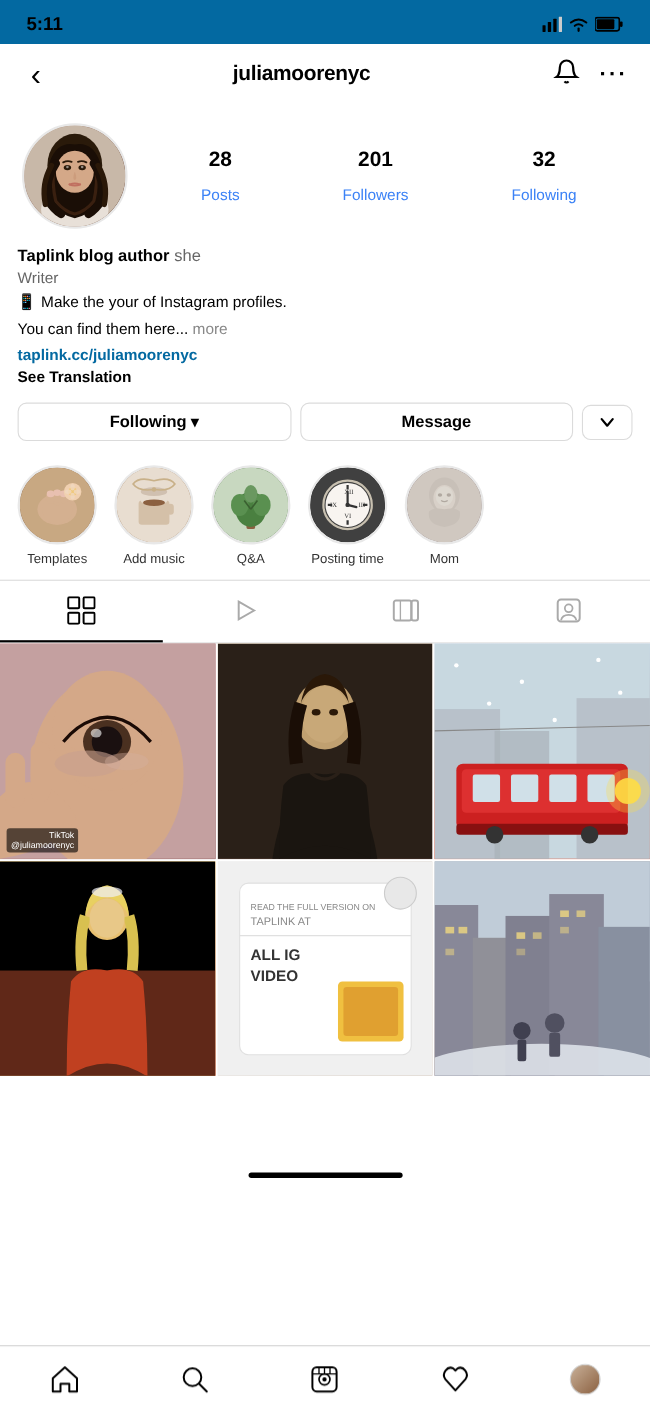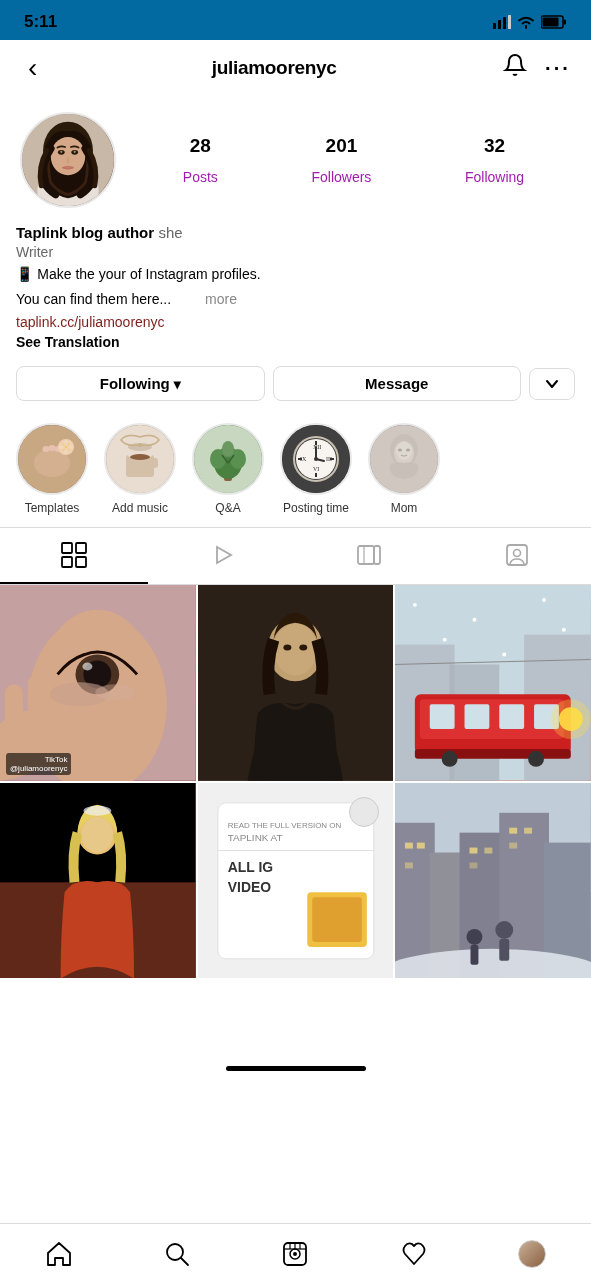--- a/index.html
+++ b/index.html
@@ -96,21 +96,21 @@
       flex-direction: column;
       align-items: center;
       gap: 12px;
     }
     .stat-number {
       font-size: 19px;
       font-weight: 700;
     }
     .stat-label {
       font-size: 14px;
-      color: #a21caf;
+      color: #3b82f6;
     }
 
     
     .bio-section {
       padding: 0 16px 12px;
     }
     .bio-name {
       font-size: 15px;
       font-weight: 700;
       display: inline;
@@ -125,26 +125,25 @@
       color: #666;
       margin: 2px 0;
     }
     .bio-text {
       font-size: 14px;
       line-height: 1.5;
       margin: 4px 0;
     }
     .bio-more {
       color: #888;
-      margin-left: 30px;
     }
     .bio-link {
-      color: #7f1d1d;
+      color: #0369a1;
       font-size: 14px;
-      font-weight: 400;
+      font-weight: 700;
       text-decoration: none;
       display: block;
       margin: 2px 0;
     }
     .bio-translation {
       font-size: 14px;
       font-weight: 700;
       margin: 4px 0;
     }
 

